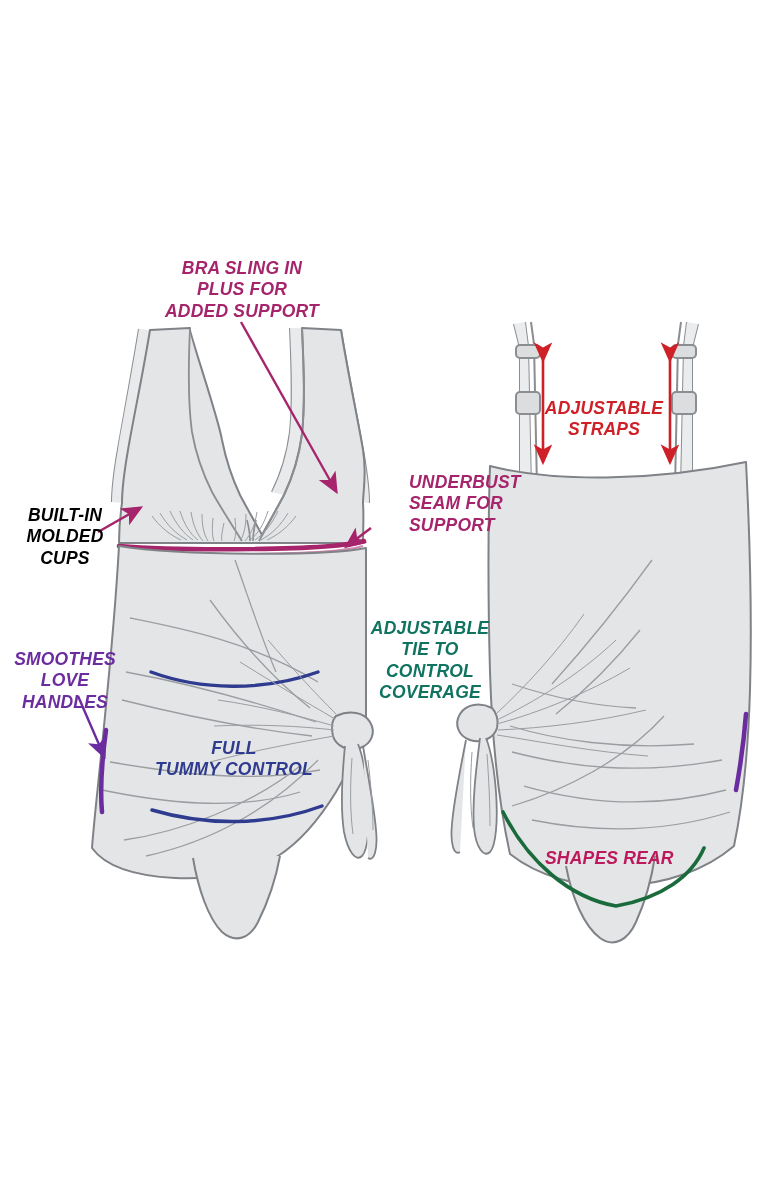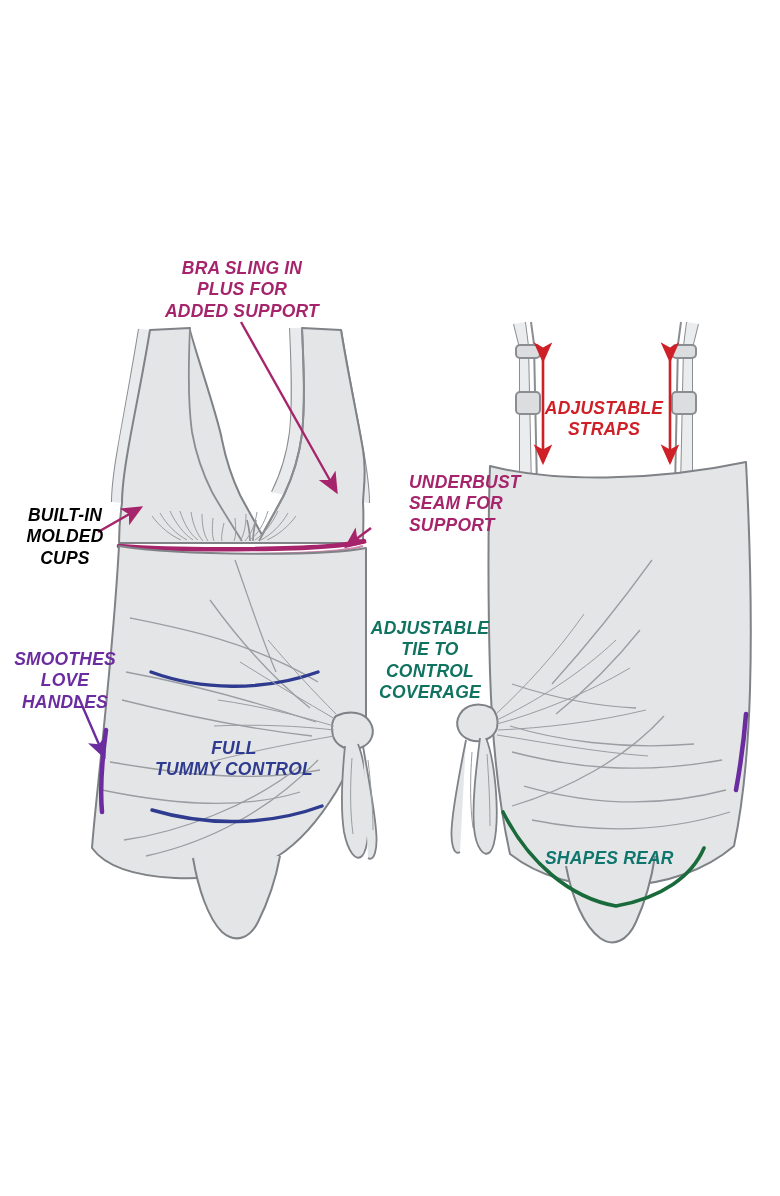--- a/index.html
+++ b/index.html
@@ -34,21 +34,21 @@
     white-space: pre-line;
     text-transform: uppercase;
   }
   .c-bra-sling   { left: 152px; top: 258px; width: 180px; text-align: center; color: #A6246B; }
   .c-underbust   { left: 368px; top: 472px; width: 140px; text-align: left;   color: #A6246B; margin-left: 41px; }
   .c-molded      { left: 6px;   top: 505px; width: 118px; text-align: center; color: #000000; }
   .c-love        { left: 4px;   top: 627px; width: 122px; text-align: center; color: #6B2CA0; margin-top: 22px; }
   .c-tummy       { left: 140px; top: 714px; width: 188px; text-align: center; color: #2E3B8F; margin-top: 24px; }
   .c-tie         { left: 360px; top: 618px; width: 140px; text-align: center; color: #0F7360; }
   .c-straps      { left: 538px; top: 398px; width: 132px; text-align: center; color: #CF2027; }
-  .c-rear        { left: 545px; top: 848px; width: 160px; text-align: left;   color: #0f766e; }
+  .c-rear        { left: 545px; top: 848px; width: 160px; text-align: left;   color: #be185d; }
 </style>
 </head>
 <body>
 
 <div id="stage">
 
   <svg id="diagram" viewBox="0 0 780 1196" aria-hidden="true">
     <defs>
       <marker id="mk-magenta" markerWidth="9" markerHeight="9" refX="7.5" refY="4" orient="auto">
         <path d="M0,0 L9,4 L0,8 L2.2,4 Z" fill="#A6246B"></path>

